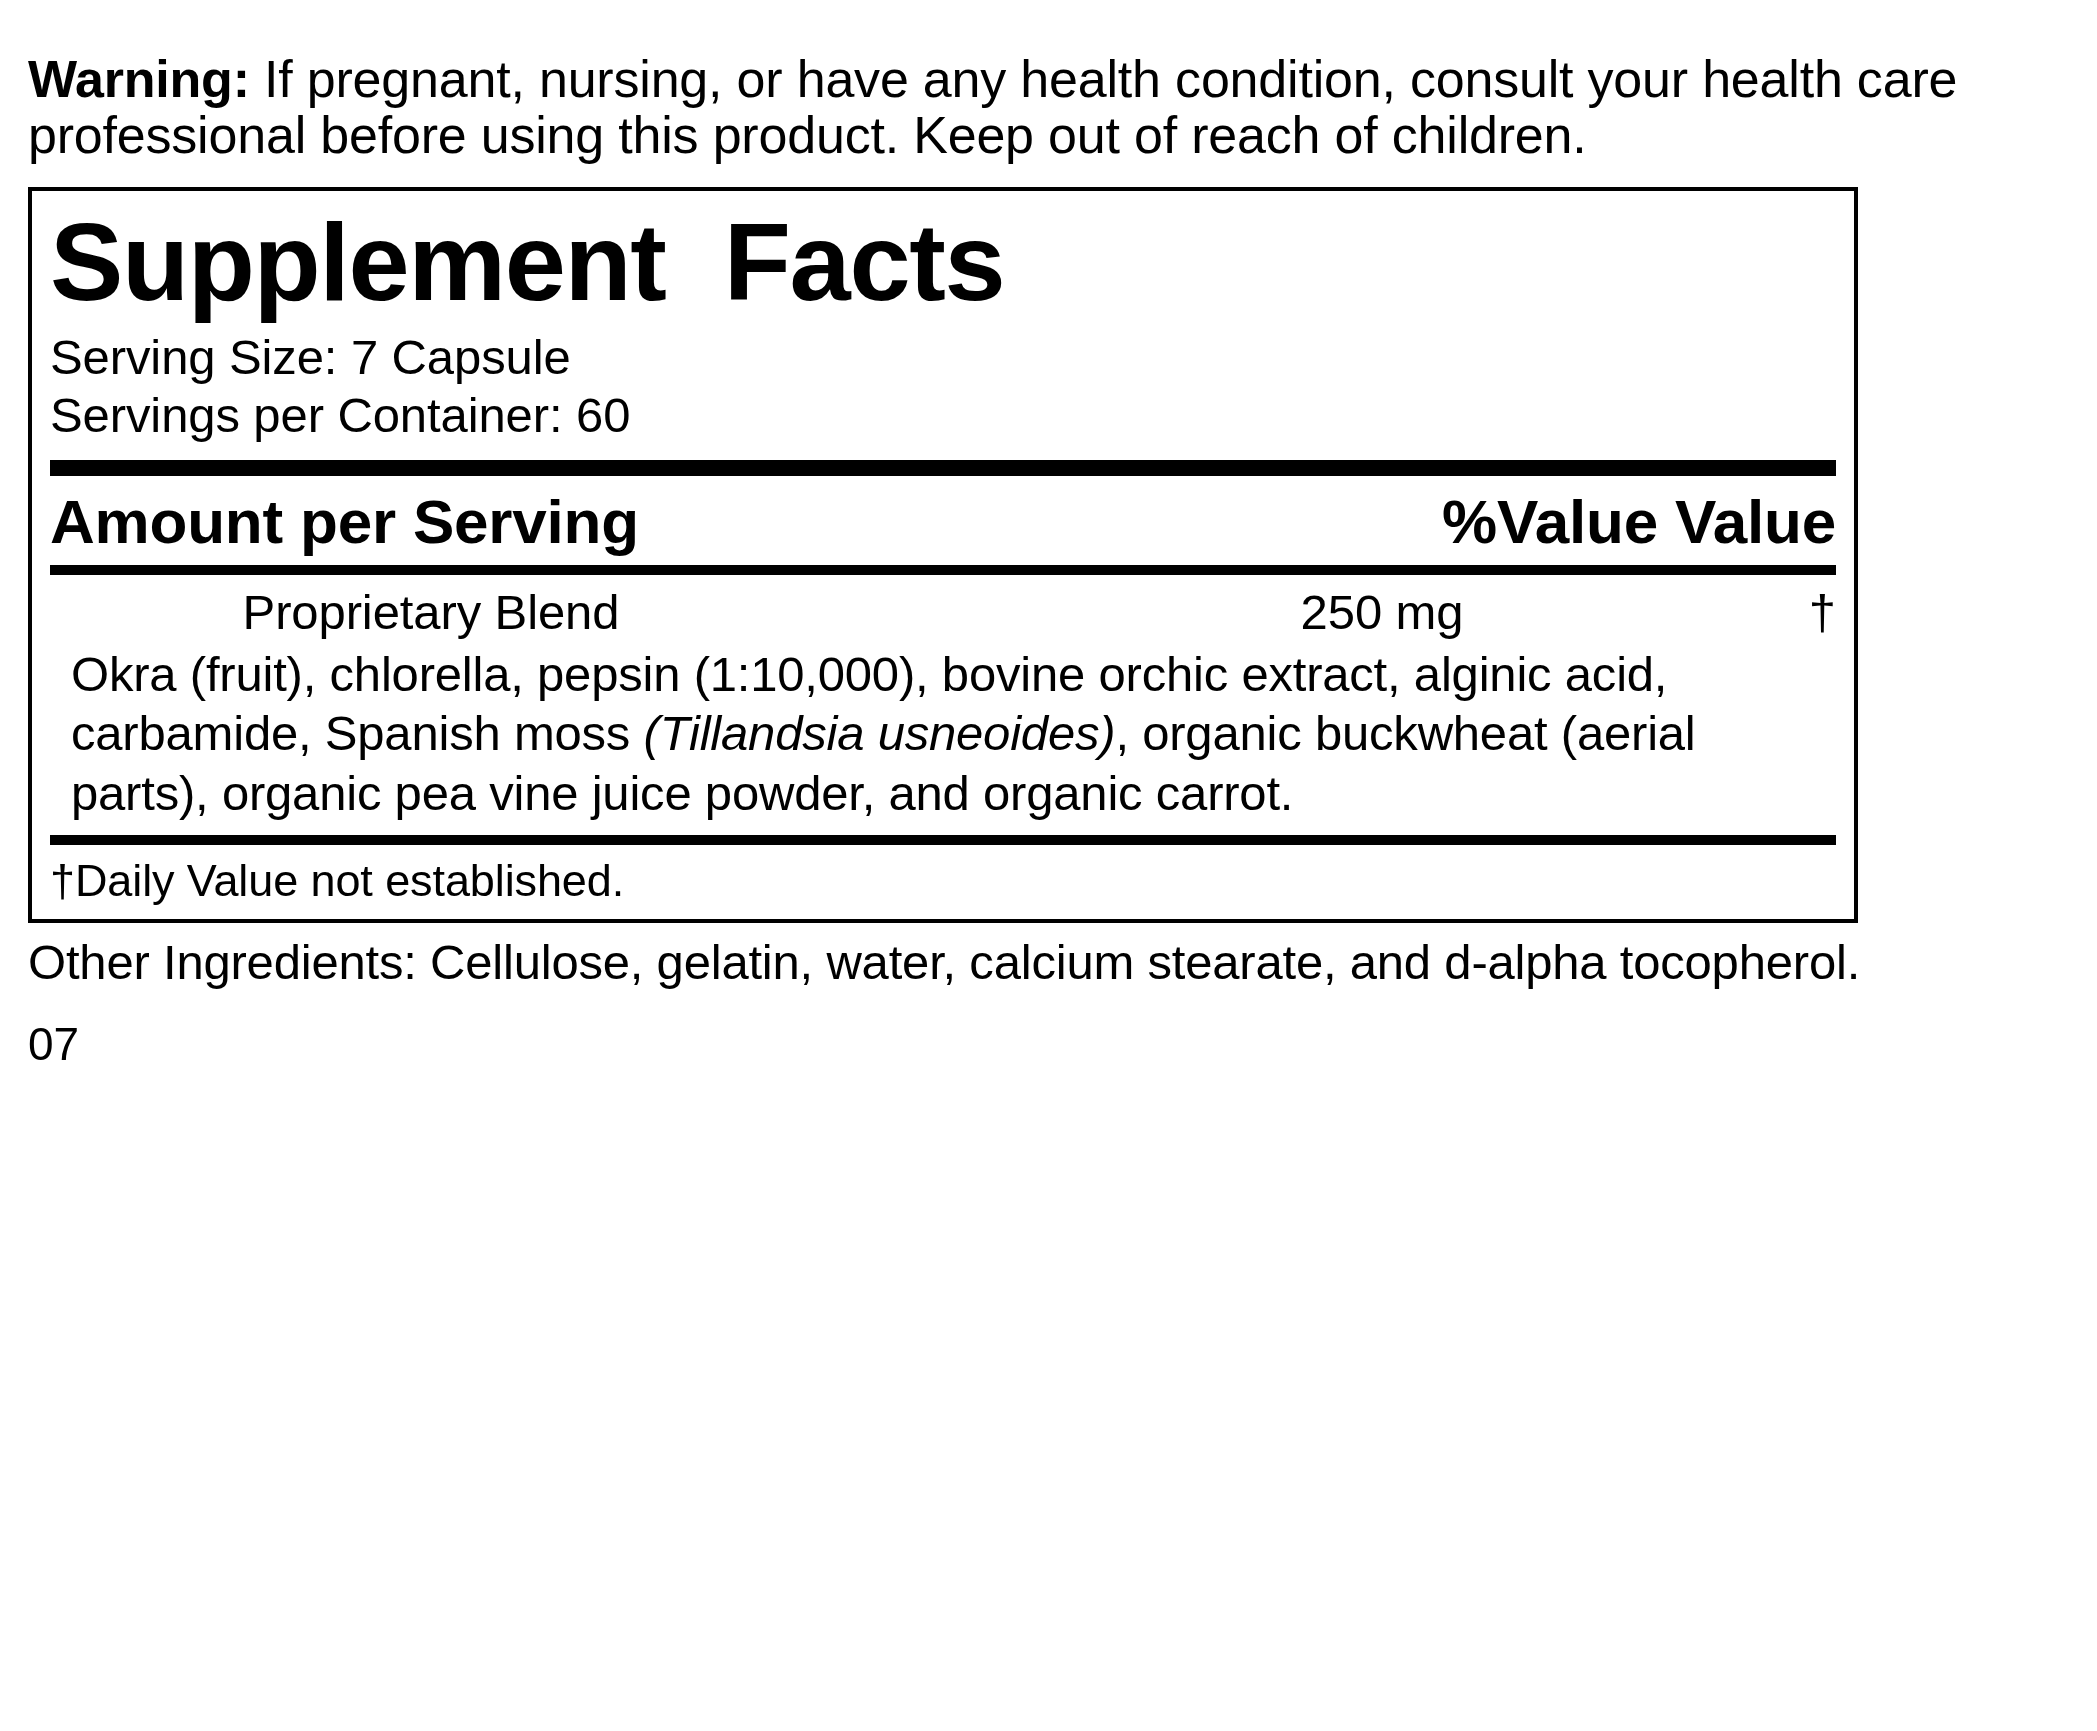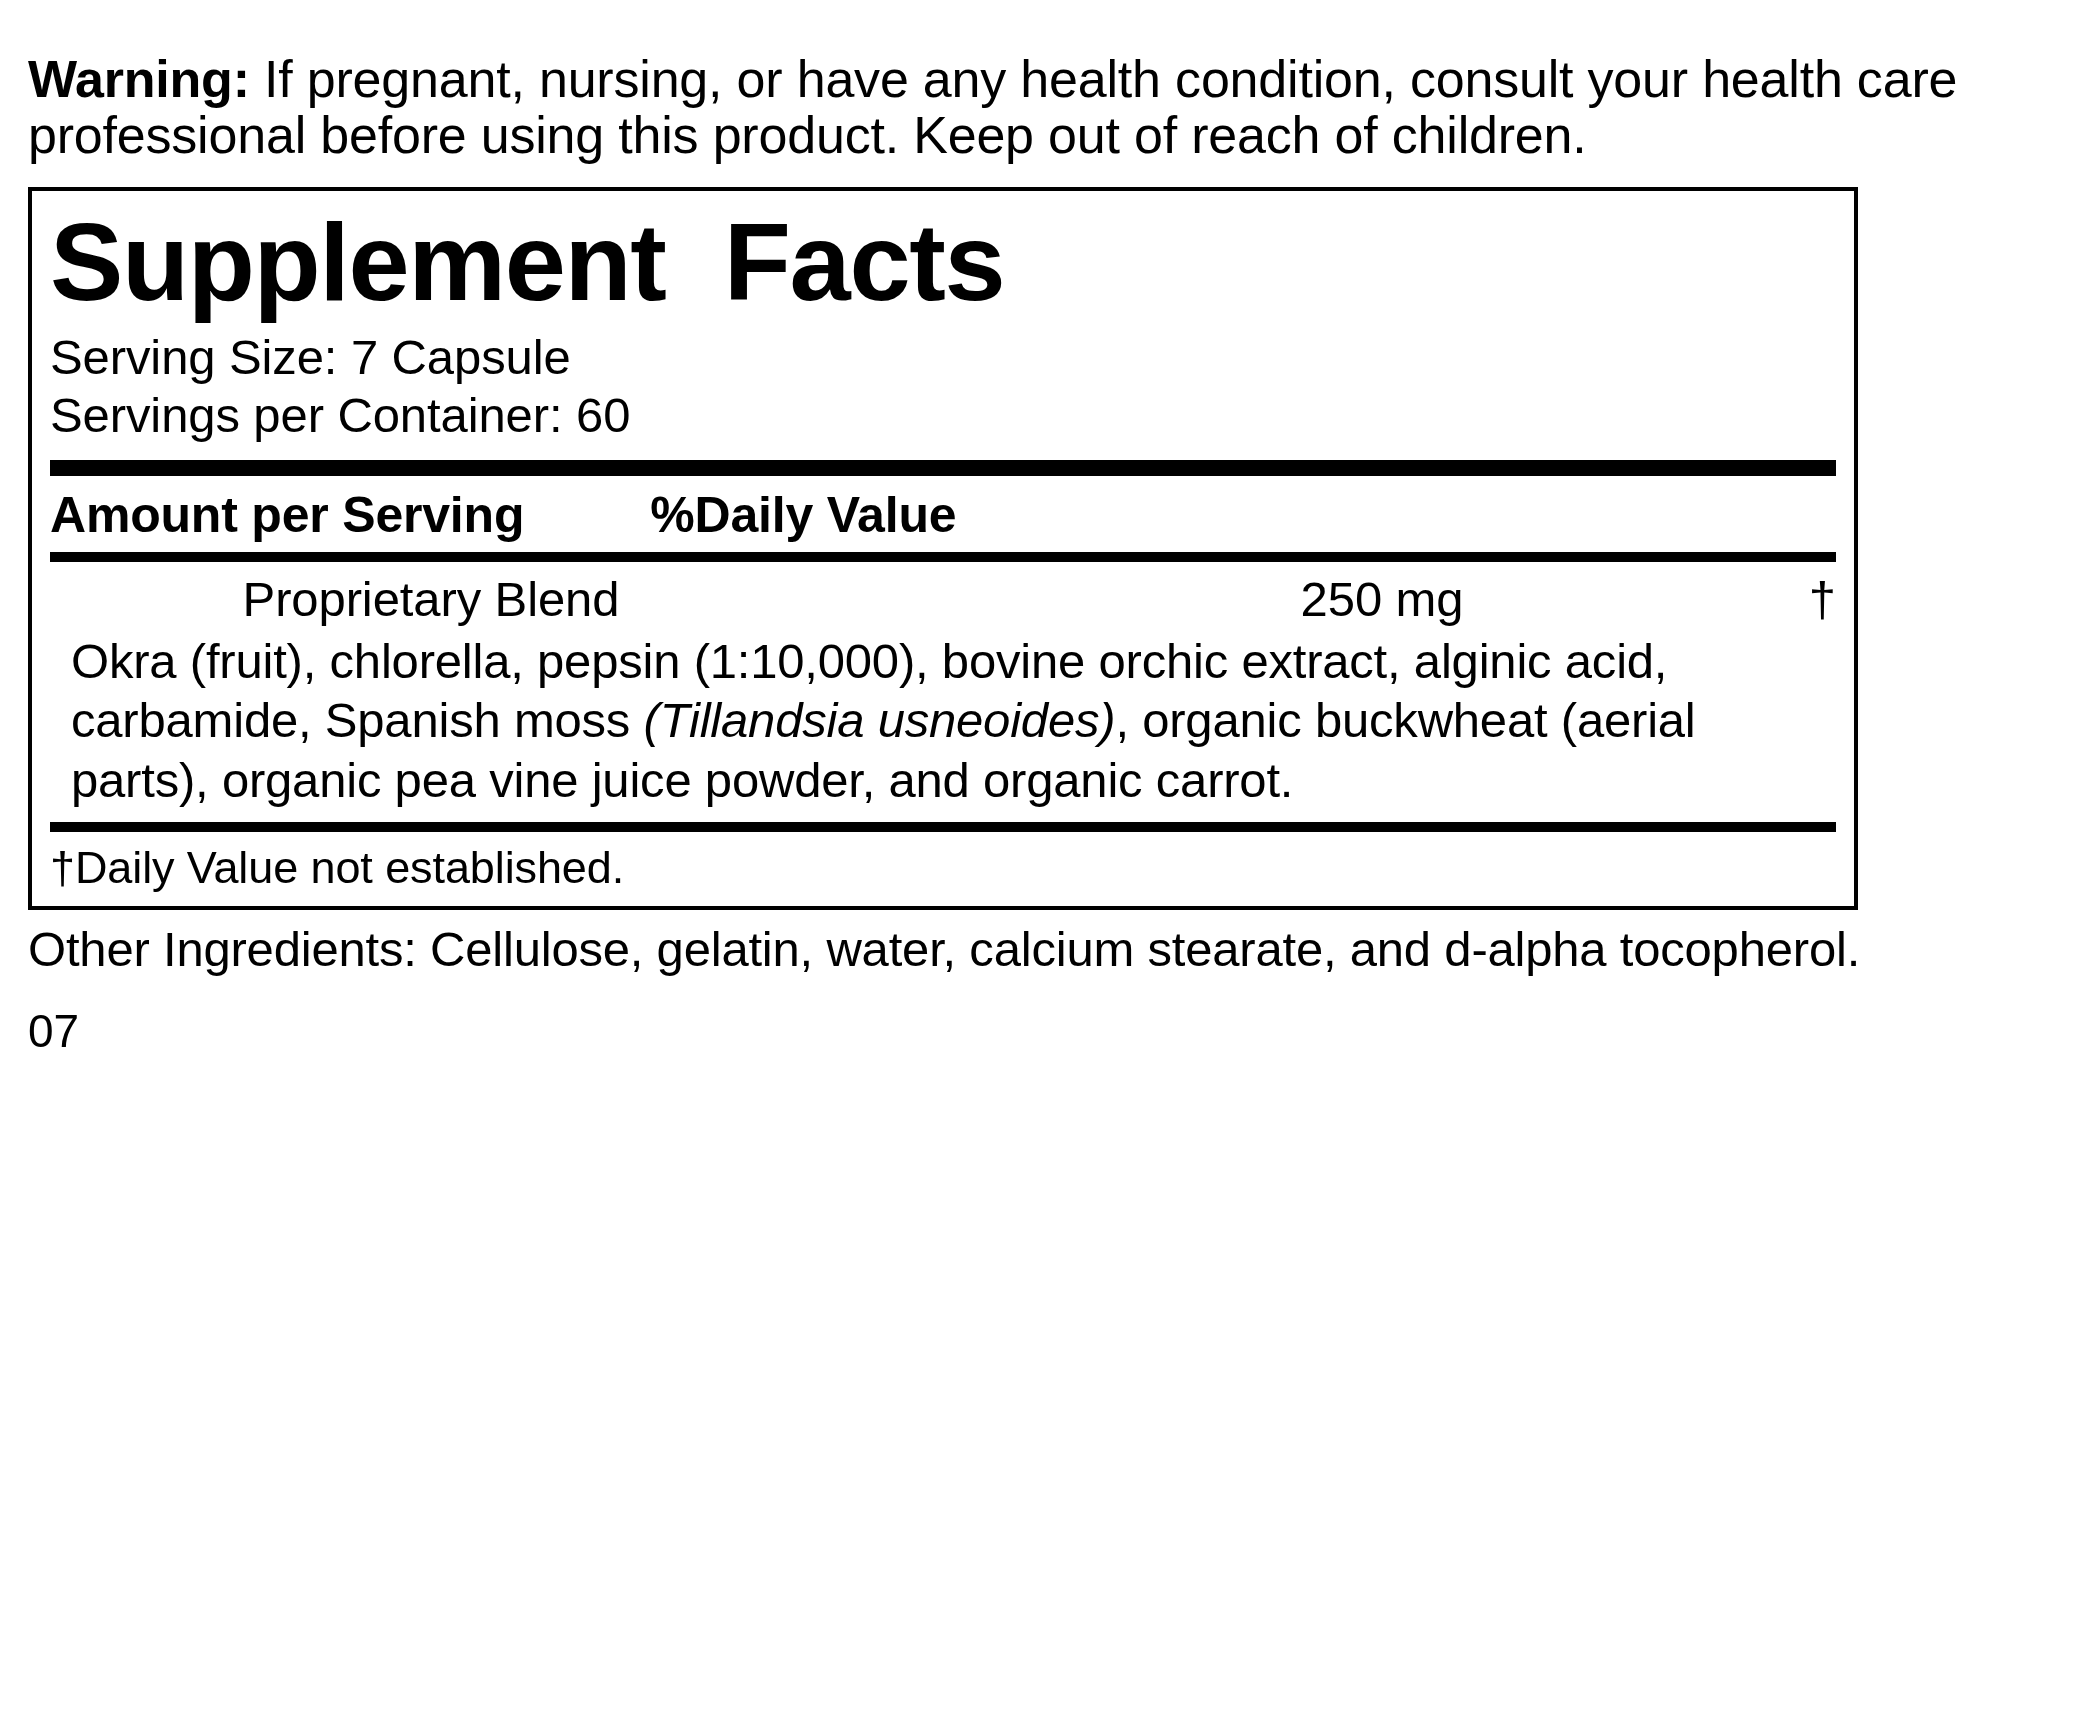--- a/index.html
+++ b/index.html
@@ -61,23 +61,23 @@
     margin: 15.4px 0 0 0;
   }
   .rule-medium {
     height: 9.8px;
     background: #000;
     margin: 0;
   }
 
   .head-row {
     display: flex;
-    justify-content: flex-start;
+    justify-content: space-between;
     align-items: baseline;
-    font-size: 50px;
+    font-size: 62px;
     font-weight: bold;
     padding: 9.8px 0 8.4px 0;
     letter-spacing: -0.2px;
   }
   .head-amount {
     margin-right: 126px;
   }
   .head-dv {
     text-align: right;
   }
@@ -132,21 +132,21 @@
 
     <div class="sf-title">Supplement  Facts</div>
 
     <div class="serving-line">Serving Size: 7 Capsule</div>
     <div class="serving-line">Servings per Container: 60</div>
 
     <div class="rule-thick"></div>
 
     <div class="head-row">
       <div class="head-amount">Amount per Serving</div>
-      <div class="head-dv">%Daily Value</div>
+      <div class="head-dv">%Value Value</div>
     </div>
 
     <div class="rule-medium"></div>
 
     <div class="blend-row">
       <div class="blend-name">Proprietary Blend</div>
       <div class="blend-amount">250 mg</div>
       <div class="blend-dv">†</div>
     </div>
 

